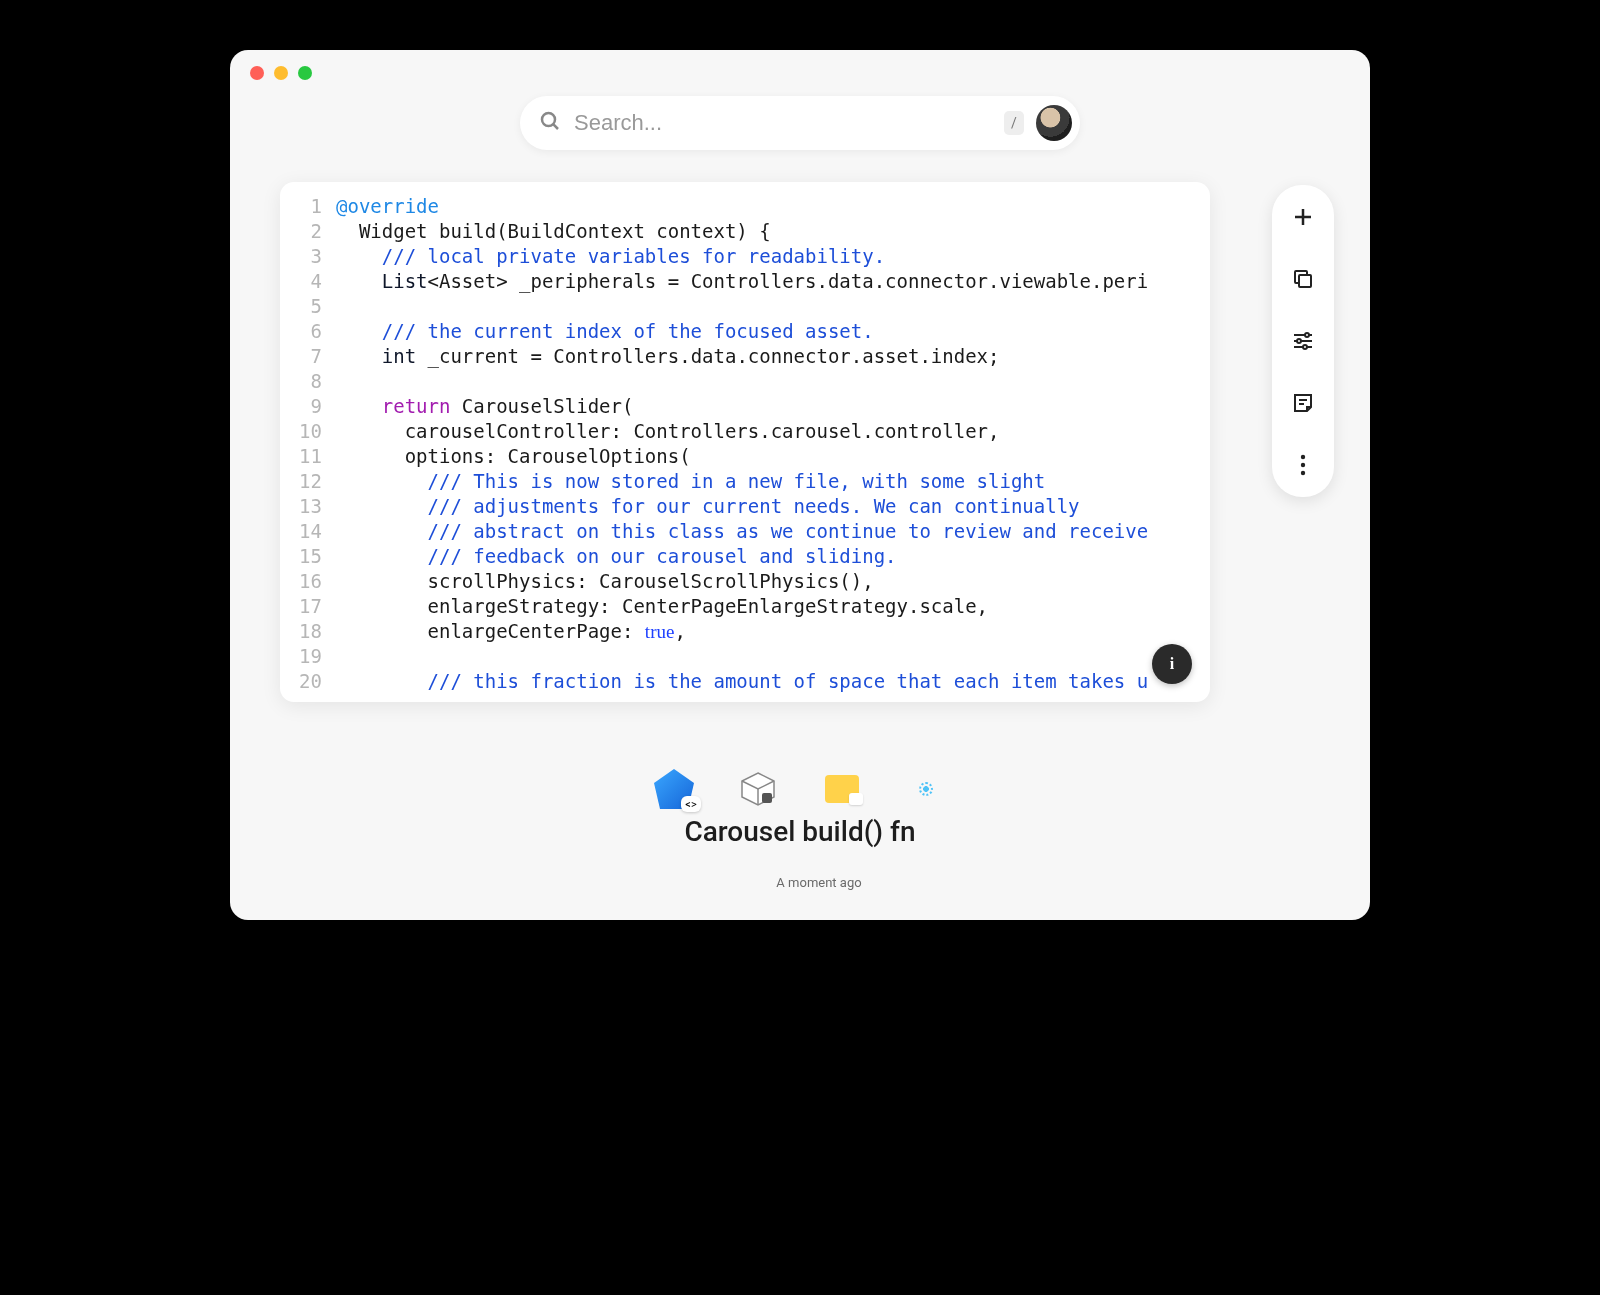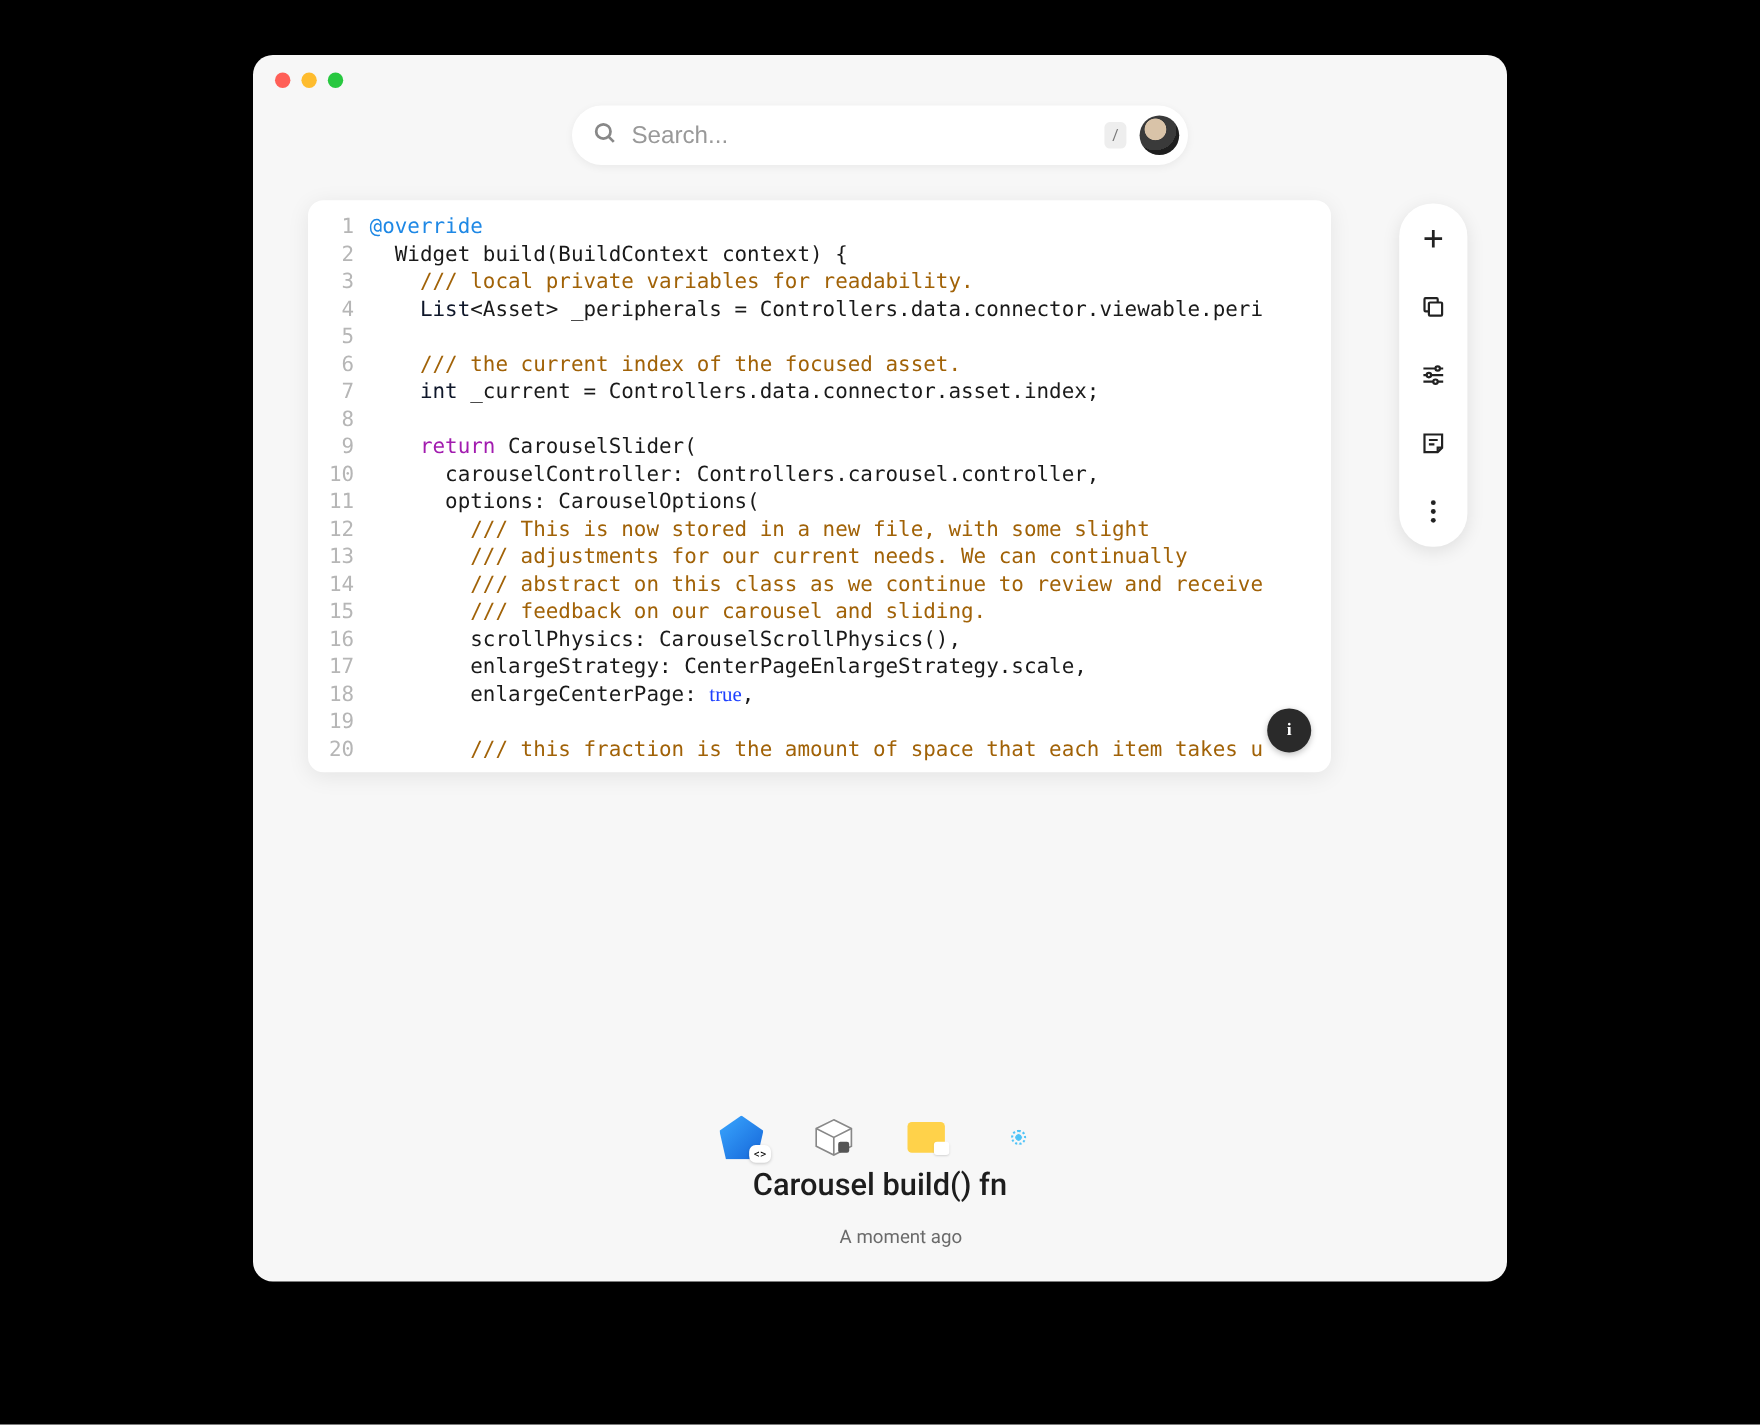--- a/index.html
+++ b/index.html
@@ -7,21 +7,21 @@
   body {
     background: #000;
     font-family: -apple-system, BlinkMacSystemFont, "Segoe UI", Roboto, sans-serif;
     display: flex;
     align-items: flex-start;
     justify-content: center;
     padding: 50px 80px;
   }
   .window {
     width: 1140px;
-    height: 1115px;
+    height: 870px;
     background: #f7f7f7;
     border-radius: 18px;
     box-shadow: 0 20px 60px rgba(0,0,0,0.5);
     position: relative;
     overflow: hidden;
   }
   .traffic-lights {
     position: absolute;
     top: 16px; left: 20px;
     display: flex; gap: 10px;
@@ -94,21 +94,21 @@
     text-align: right;
     padding-right: 14px;
     color: #b6b6b6;
     user-select: none;
     flex: 0 0 auto;
   }
   .code { color: #1a1a1a; overflow: hidden; }
   .tk-ann { color: #1E88E5; }
   .tk-kw  { color: #a21caf; }
   .tk-type{ color: #0f172a; }
-  .tk-cmt { color: #a16207; }
+  .tk-cmt { color: #1d4ed8; }
   .tk-bool{ color: #1E40FF; font-family: Liberation Serif, serif; }
 
   .info-fab {
     position: absolute;
     right: 18px;
     bottom: 18px;
     width: 40px; height: 40px;
     border-radius: 50%;
     background: #2a2a2a;
     color: #fff;
@@ -185,21 +185,21 @@
     text-align: center;
     font-size: 28px;
     color: #1d1d1d;
     font-weight: 500;
   }
   .snippet-time {
     position: absolute;
     bottom: 30px;
     left: 0; right: 0;
     text-align: center;
-    font-size: 17px;
+    font-size: 13px;
     color: #6a6a6a;
     margin-left: 38px;
   }
 </style>
 </head>
 <body>
 
 <div class="window">
 
   <div class="traffic-lights">

